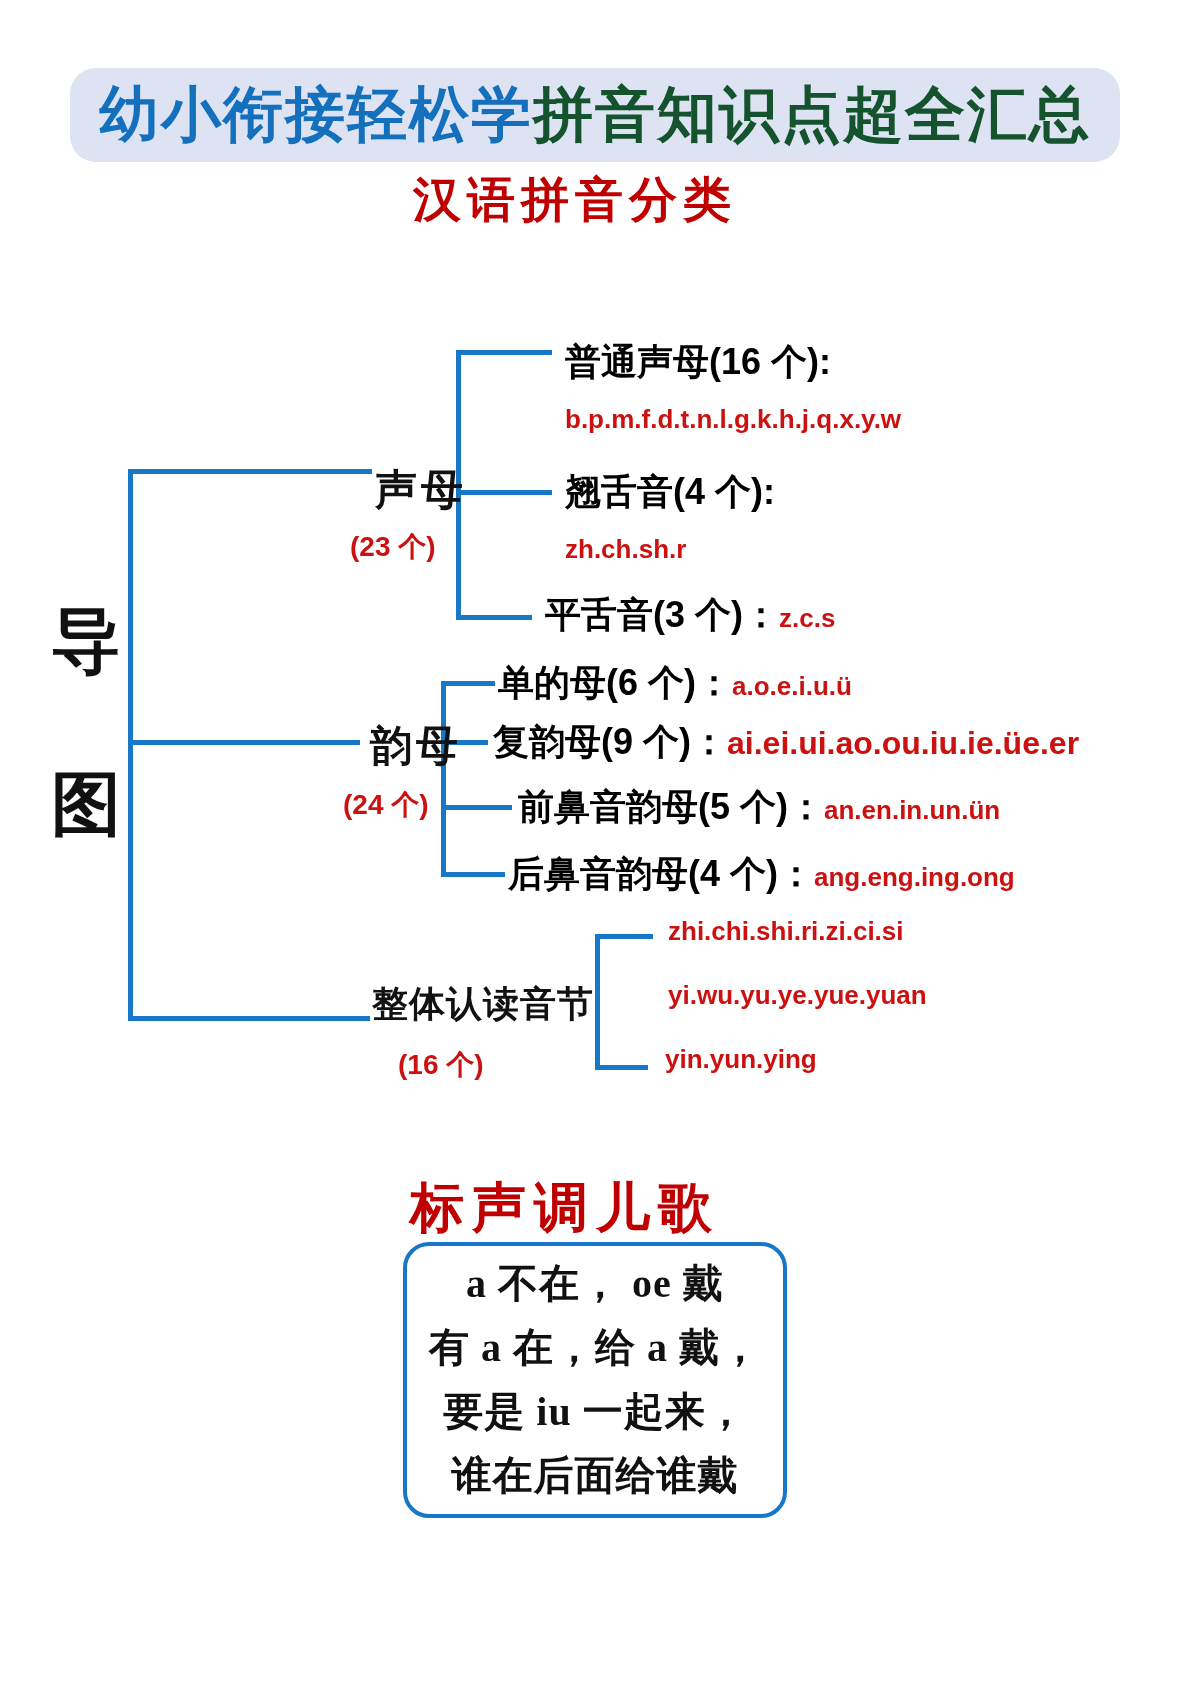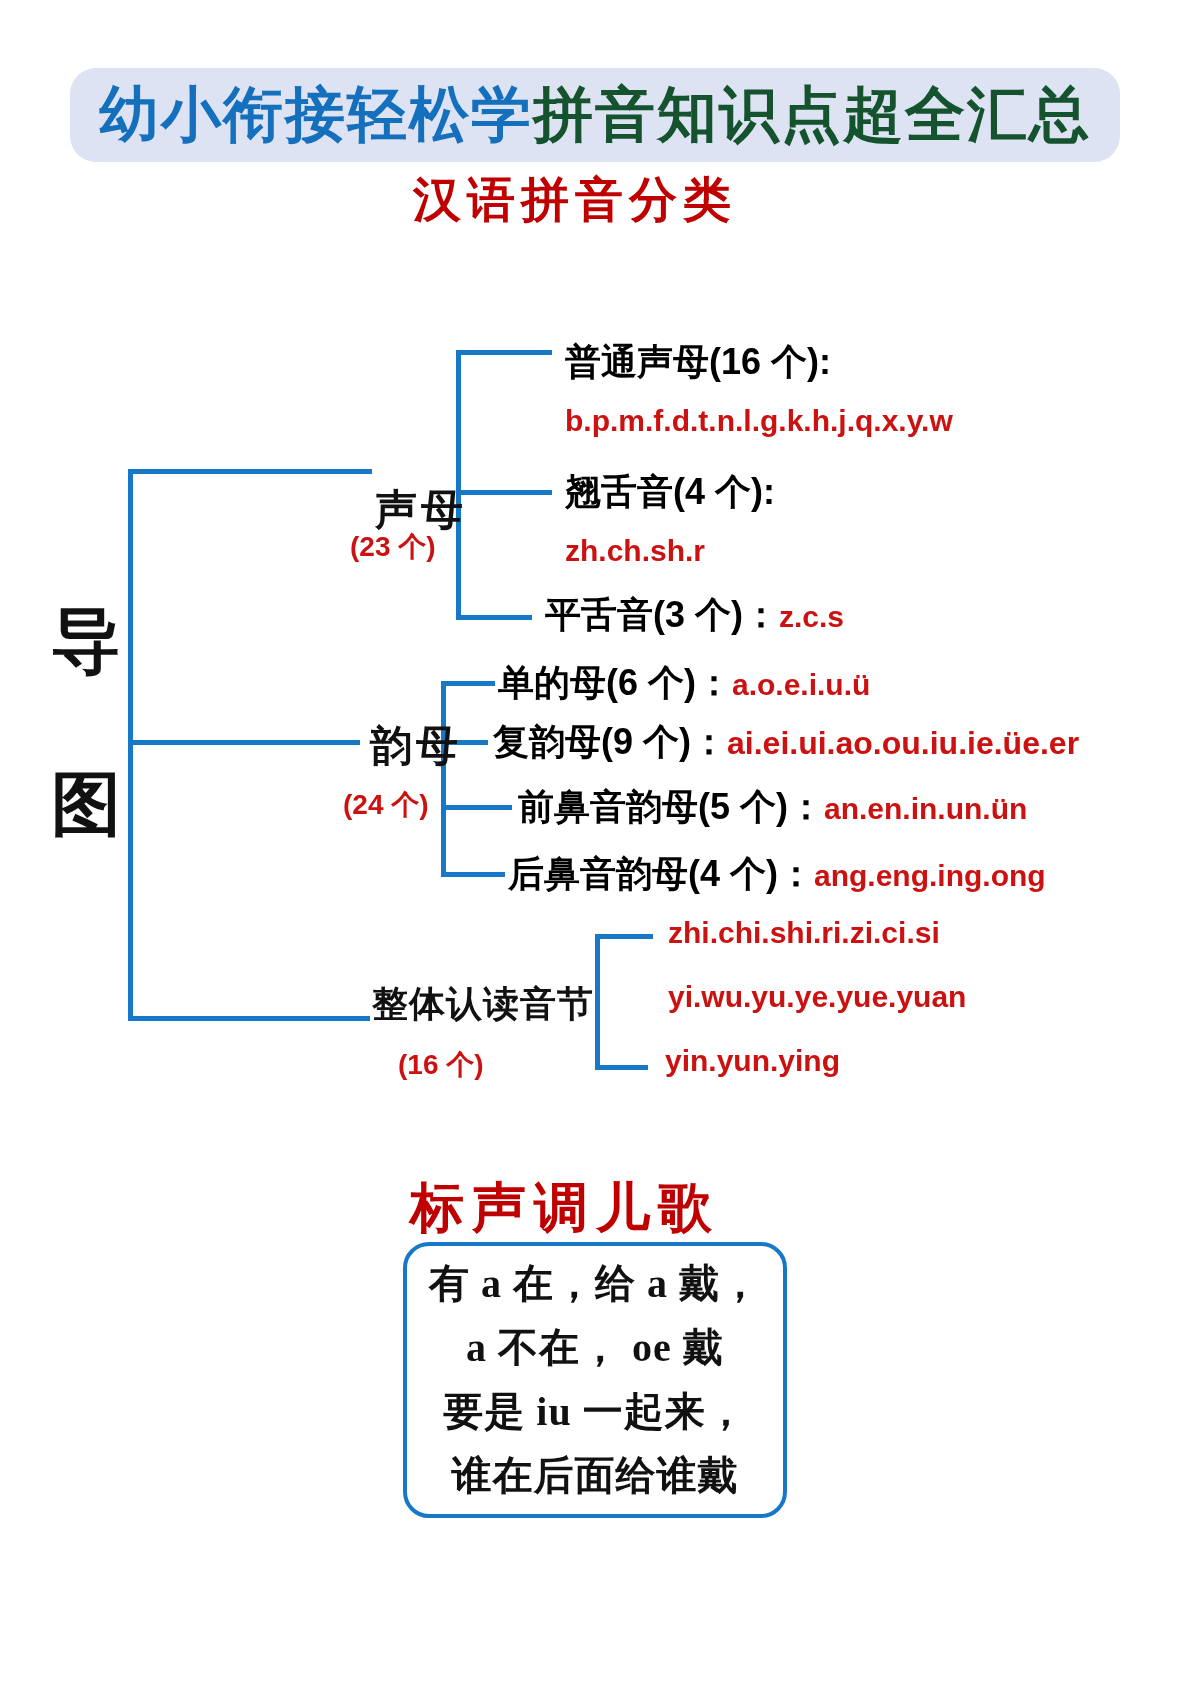--- a/index.html
+++ b/index.html
@@ -31,21 +31,21 @@
   .branch-count{
     font-size:28px;font-weight:600;color:#cc1111;white-space:nowrap;
     font-family:"Liberation Sans","DejaVu Sans",sans-serif;
   }
   .row{white-space:nowrap;}
   .row .black{
     font-size:36px;font-weight:600;color:#000000;
     font-family:Liberation Sans, sans-serif;
   }
   .row .red{
-    font-size:30px;font-weight:600;color:#cc1111;
+    font-size:26px;font-weight:600;color:#cc1111;
     font-family:"Liberation Sans","DejaVu Sans",sans-serif;
   }
   .song-title{
     left:410px;top:1172px;width:410px;
     font-size:54px;font-weight:700;color:#c00000;letter-spacing:8px;white-space:nowrap;
   }
   .song-box{
     left:403px;top:1242px;width:376px;height:268px;
     border:4px solid #1878c8;background:#ffffff;
     display:flex;flex-direction:column;justify-content:center;align-items:center;
@@ -81,21 +81,21 @@
 <div class="vline" style="left:441px;top:681px;width:5px;height:196px;"></div>
 <div class="hline" style="left:441px;top:681px;width:54px;height:5px;"></div>
 <div class="hline" style="left:441px;top:740px;width:47px;height:5px;"></div>
 <div class="hline" style="left:441px;top:805px;width:71px;height:5px;"></div>
 <div class="hline" style="left:441px;top:872px;width:64px;height:5px;"></div>
 
 <div class="vline" style="left:595px;top:934px;width:5px;height:136px;"></div>
 <div class="hline" style="left:595px;top:934px;width:58px;height:5px;"></div>
 <div class="hline" style="left:595px;top:1065px;width:53px;height:5px;"></div>
 
-<div class="abs branch-label" style="left:375px;top:482px;">声母</div>
+<div class="abs branch-label" style="left:375px;top:462px;">声母</div>
 <div class="abs branch-count" style="left:350px;top:528px;">(23 个)</div>
 
 <div class="abs branch-label" style="left:370px;top:718px;">韵母</div>
 <div class="abs branch-count" style="left:343px;top:786px;">(24 个)</div>
 
 <div class="abs branch-label" style="left:372px;top:980px;font-size:36px;letter-spacing:1px;">整体认读音节</div>
 <div class="abs branch-count" style="left:398px;top:1046px;">(16 个)</div>
 
 <div class="abs row" style="left:565px;top:338px;">
   <span class="black">普通声母(16 个):</span><span class="red"></span>
@@ -132,17 +132,17 @@
 <div class="abs row" style="left:668px;top:980px;">
   <span class="red">yi.wu.yu.ye.yue.yuan</span>
 </div>
 <div class="abs row" style="left:665px;top:1044px;">
   <span class="red">yin.yun.ying</span>
 </div>
 
 <div class="abs song-title">标声调儿歌</div>
 
 <div class="abs song-box">
+  <div class="song-line">a 不在， oe 戴</div>
   <div class="song-line">有 a 在，给 a 戴，</div>
-  <div class="song-line">a 不在， oe 戴</div>
   <div class="song-line">要是 iu 一起来，</div>
   <div class="song-line">谁在后面给谁戴</div>
 </div>
 
 </body></html>

